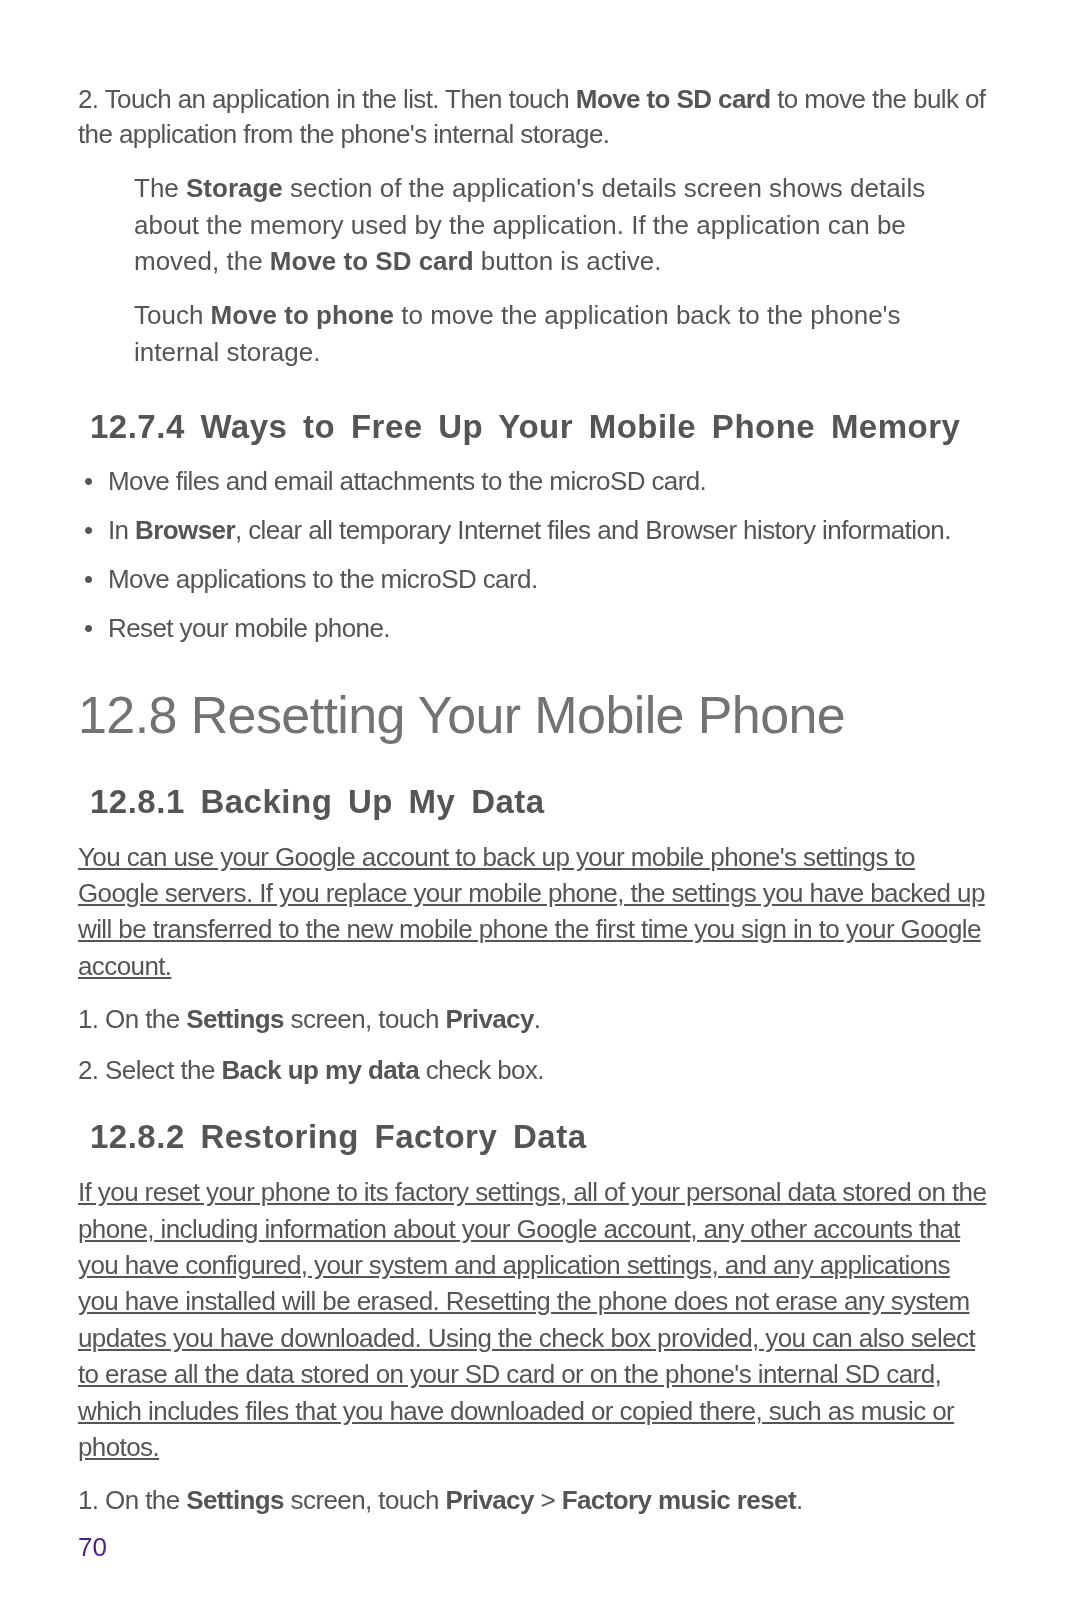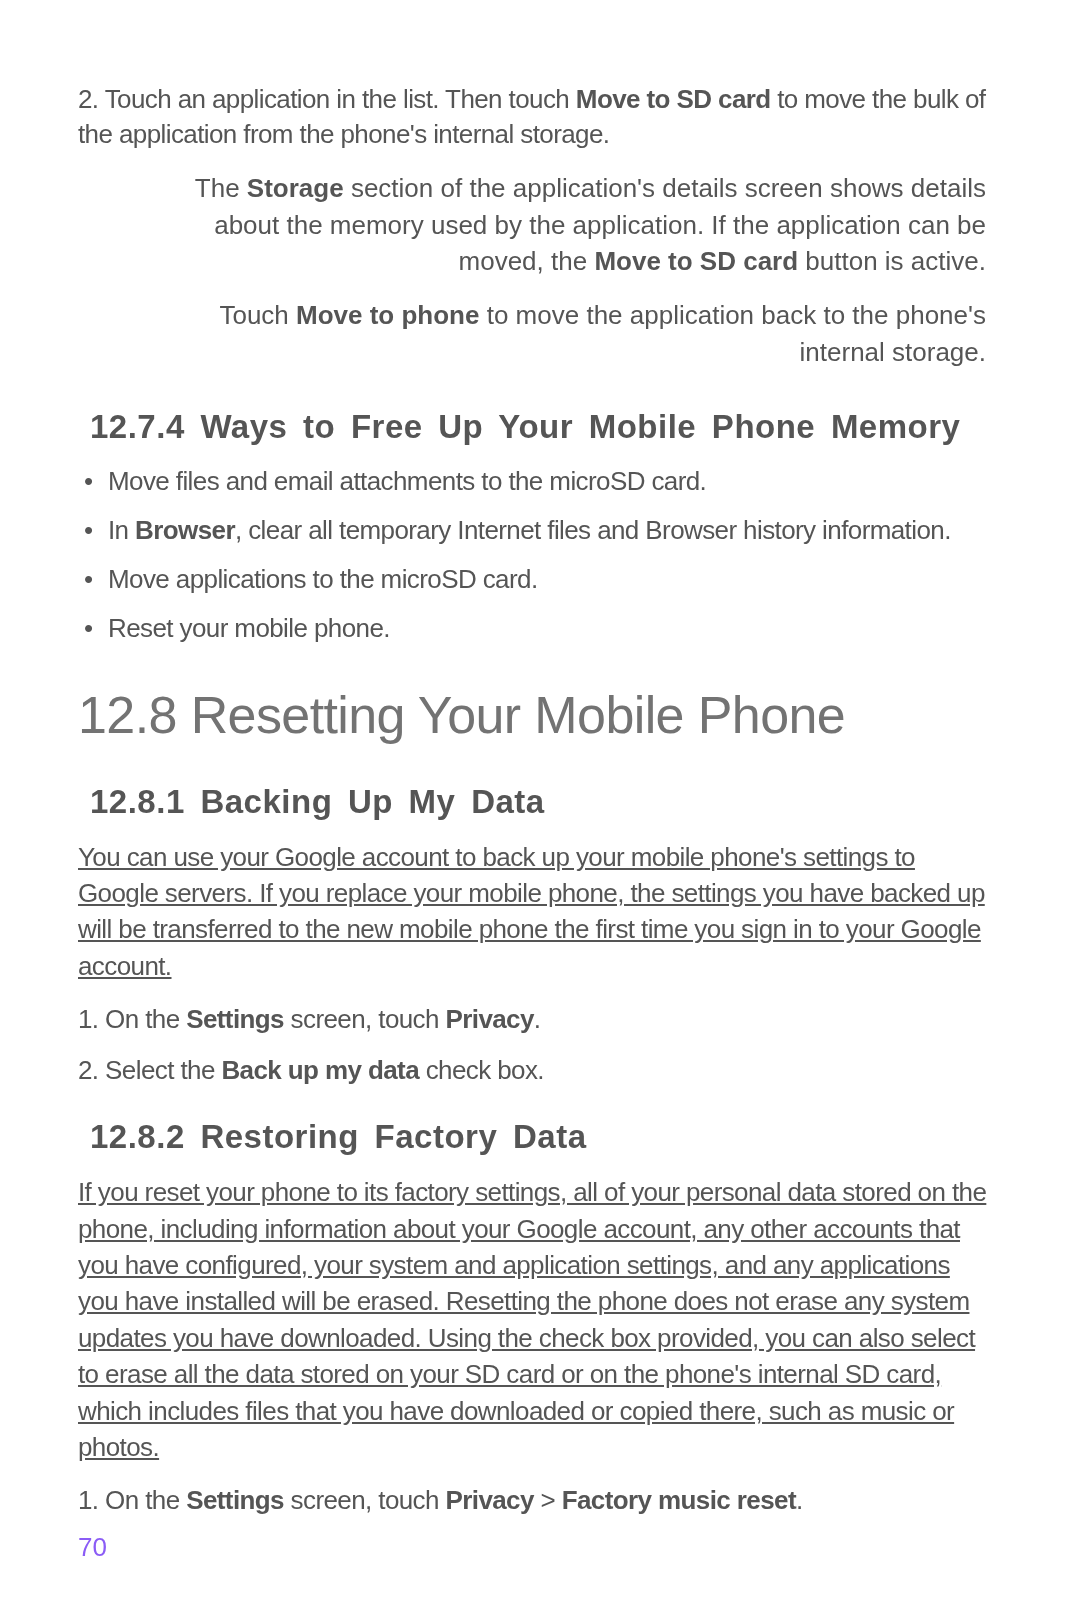--- a/index.html
+++ b/index.html
@@ -27,21 +27,20 @@
   .ol-step .text {
     display: inline;
   }
   .note-block {
     margin-left: 56px;
     margin-right: 4px;
     font-size: 26px;
     line-height: 1.4;
     margin-top: 18px;
     margin-bottom: 18px;
-    text-align: right;
   }
   .note-block + .note-block {
     margin-top: 10px;
   }
   .bold { font-weight: 700; color:#555; }
   h2.section-title-medium {
     font-size: 33px;
     font-weight: 700;
     color: #555;
     margin: 38px 0 18px 12px;
@@ -81,21 +80,21 @@
     font-size: 26px;
     line-height: 1.4;
     margin: 4px 0 18px 0;
     text-decoration: underline;
   }
   .page-number {
     position: absolute;
     left: 78px;
     bottom: 54px;
     font-size: 26px;
-    color: #8b5cf6;
+    color: #4c1d95;
   }
   .tight-letters { letter-spacing: -0.6px; }
 </style>
 </head>
 <body>
 
 <div class="page">
 
   <div class="ol-step tight-letters">
     <span class="num">2.</span>

